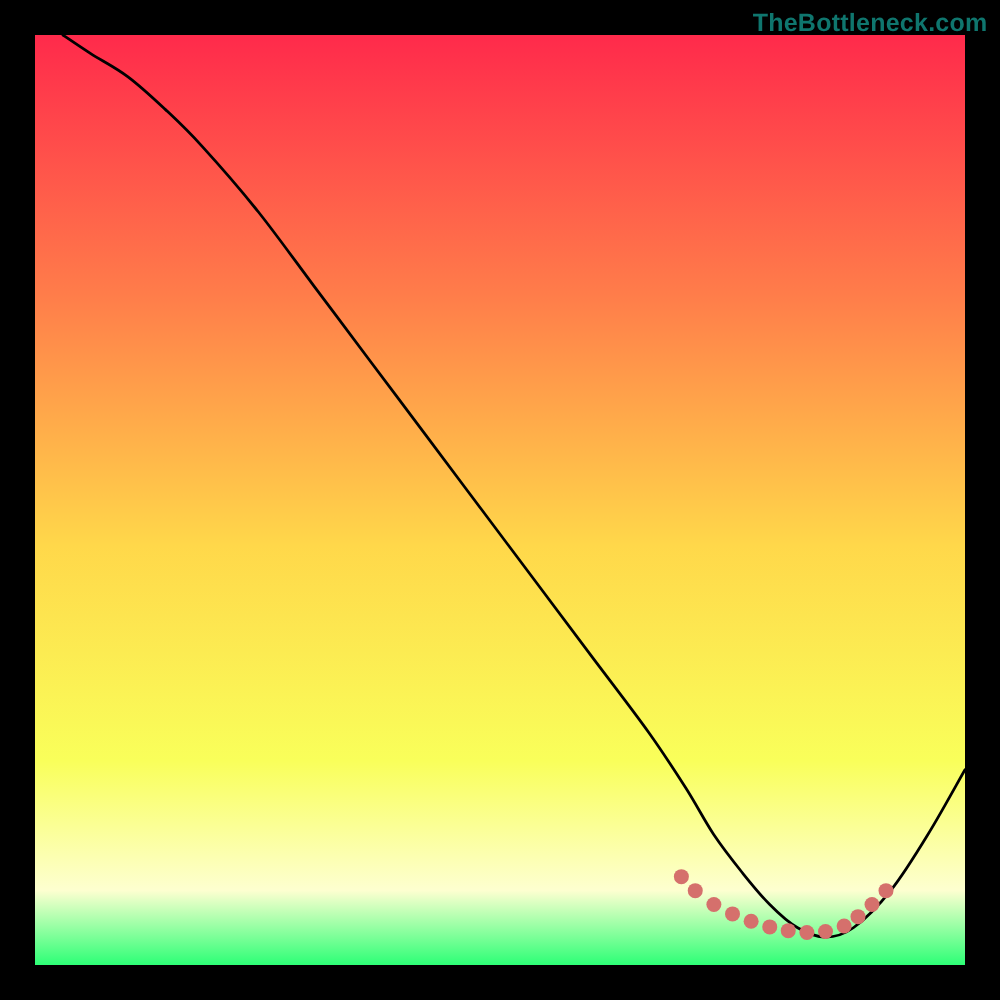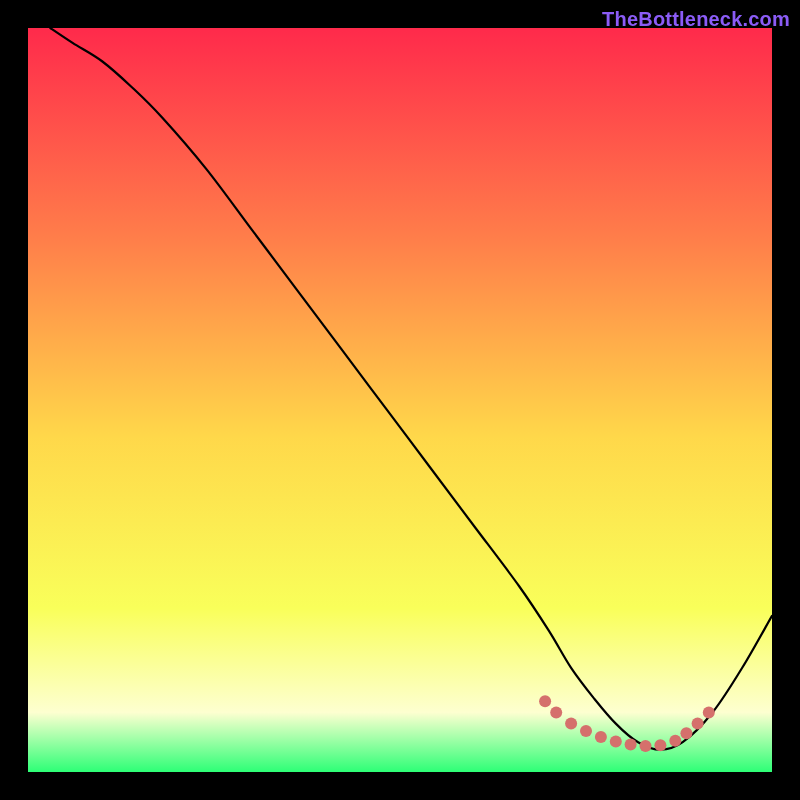--- a/index.html
+++ b/index.html
@@ -14,21 +14,21 @@
   .frame {
     position: relative;
     width: 800px;
     height: 800px;
     background: #000;
   }
   .watermark {
     position: absolute;
     top: 8px;
     right: 10px;
-    color: #8b5cf6;
+    color: #0f766e;
     font-size: 20px;
     font-weight: 600;
     letter-spacing: 0.2px;
     user-select: none;
   }
   .plot-wrap {
     position: absolute;
     left: 28px;
     top: 28px;
     width: 744px;

